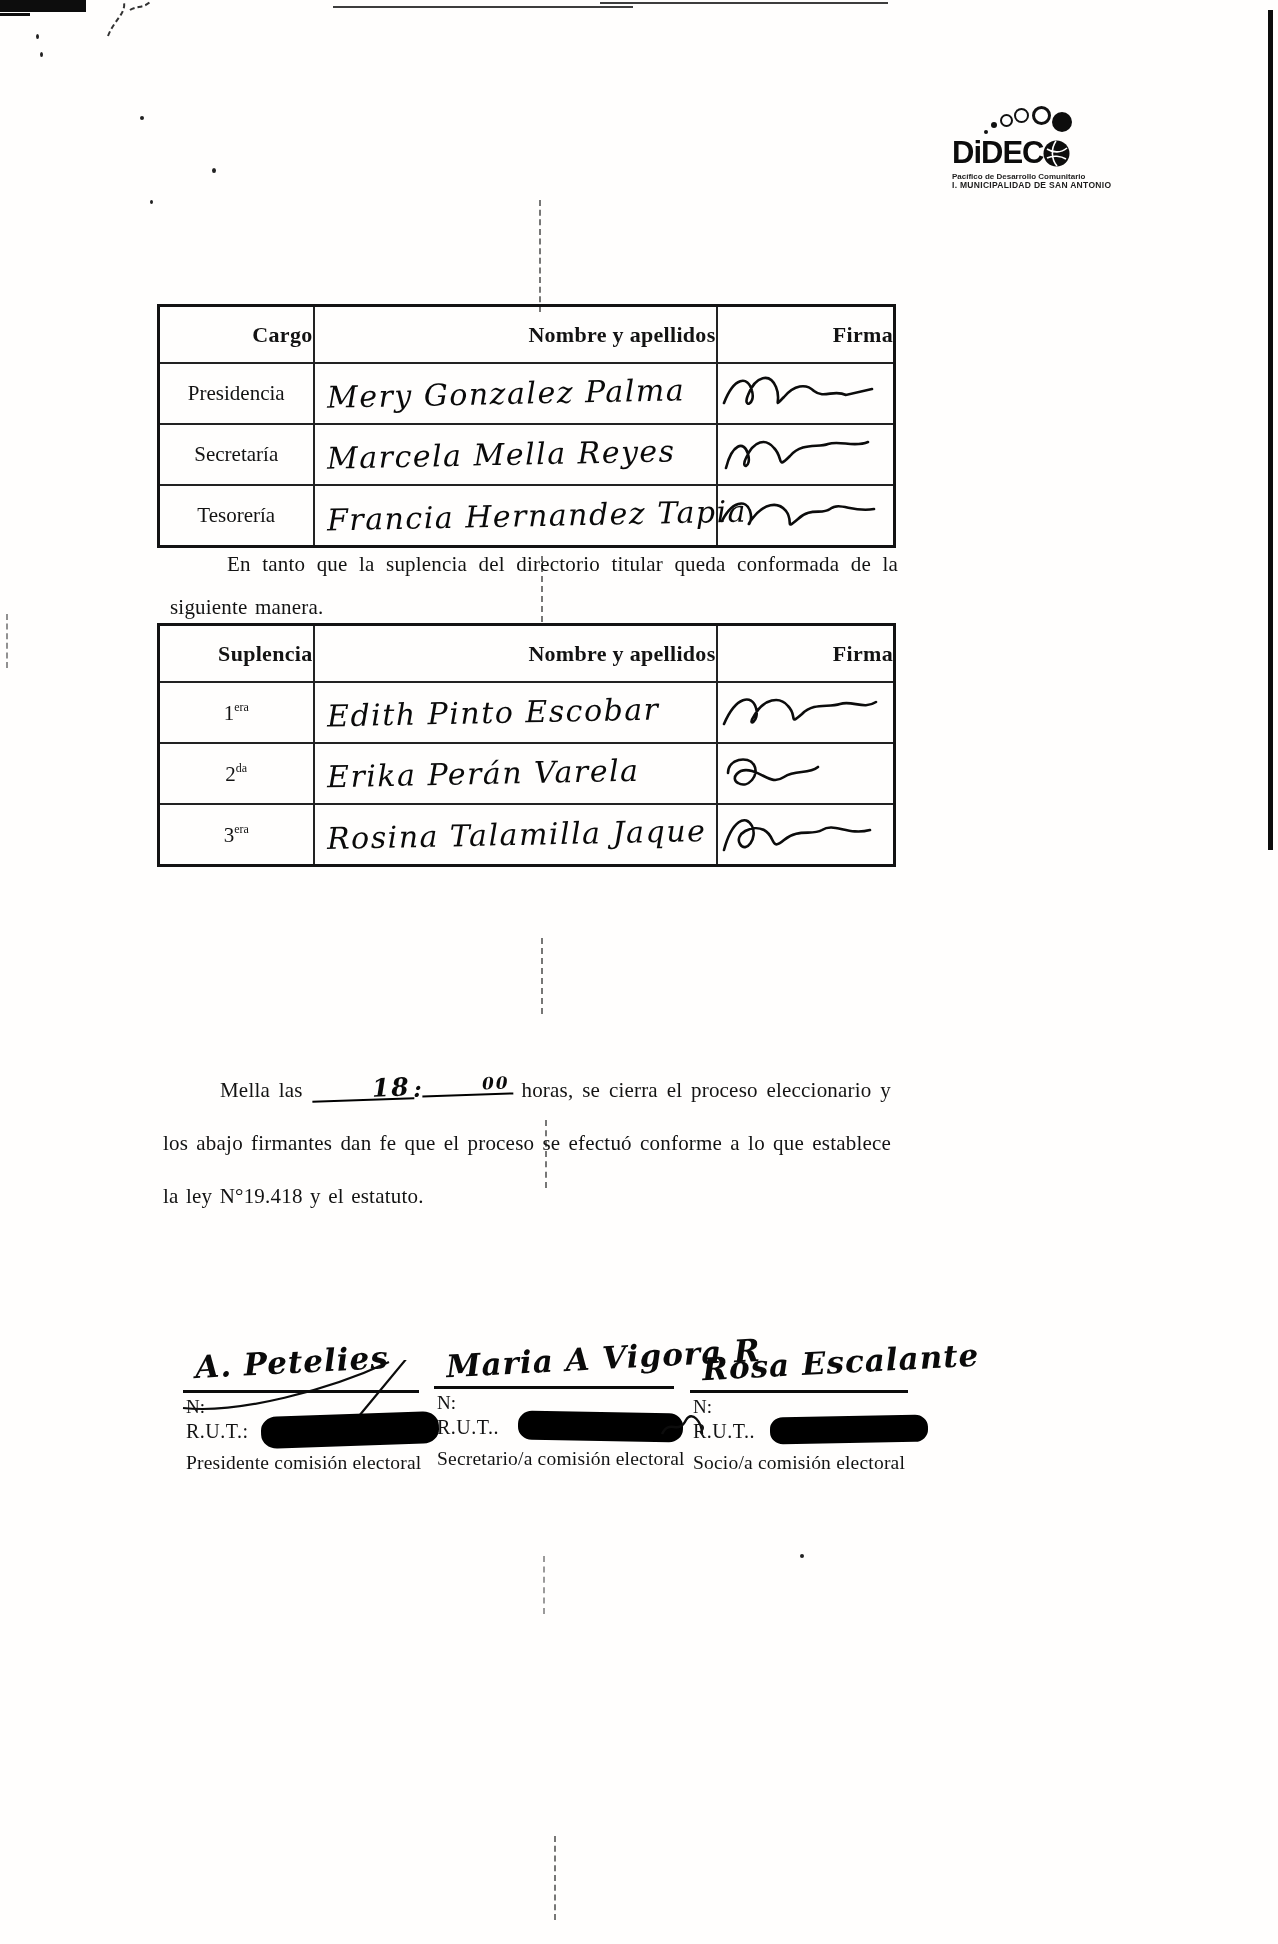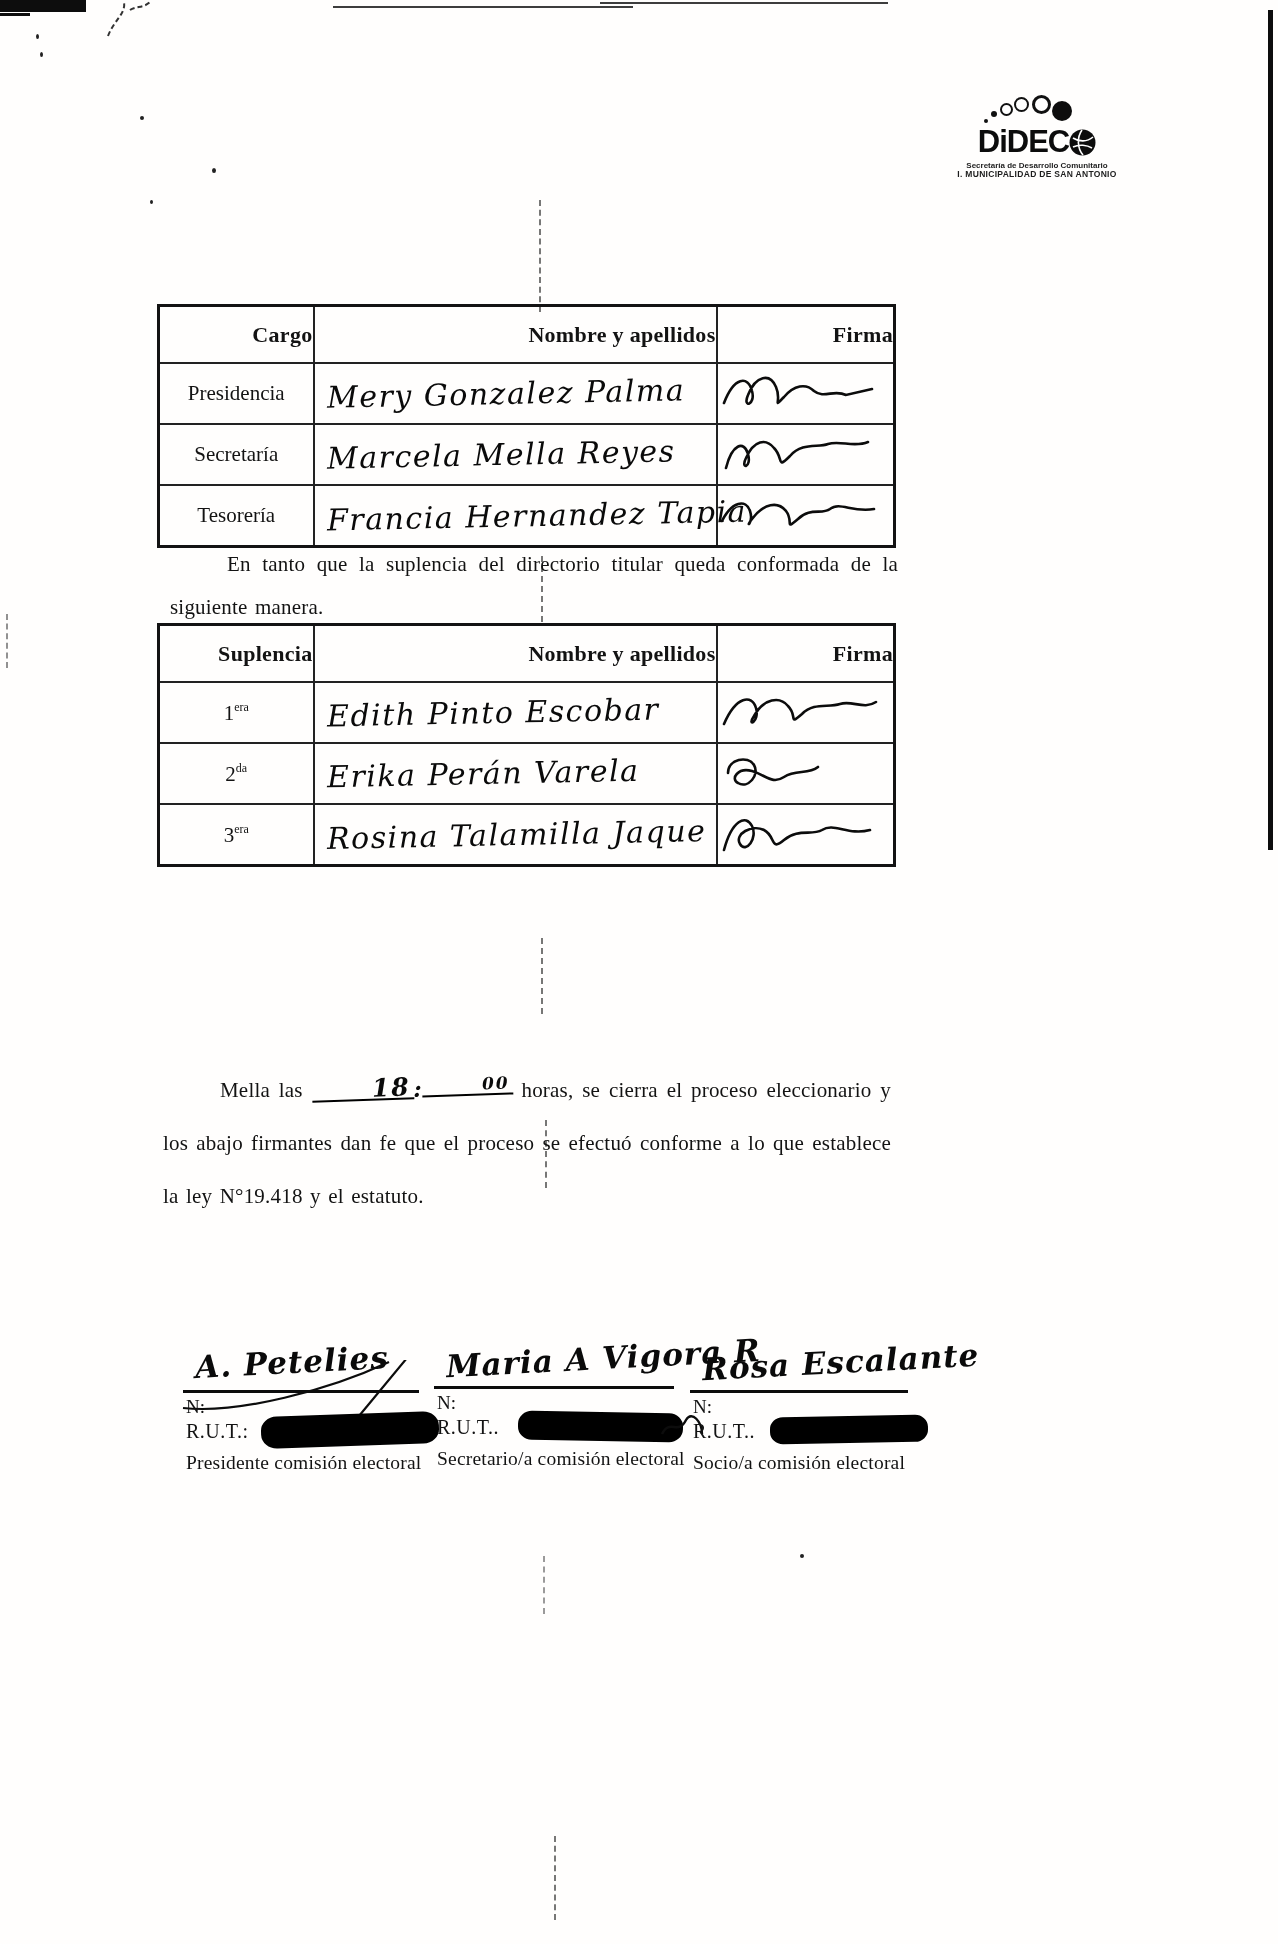--- a/index.html
+++ b/index.html
@@ -8,21 +8,21 @@
     font-family:"Liberation Serif", serif; color:#131313; overflow:hidden;
   }
   
   .art { position:absolute; background:#0d0d0d; }
   .fold { position:absolute; width:0; border-left:2px dashed #4a4a4a; opacity:.75; }
   .speck { position:absolute; background:#222; border-radius:50%; }
   
   .imsa { position:absolute; left:168px; top:133px; width:150px; text-align:center; }
   .imsa-acronym { font-family:"DejaVu Sans", sans-serif; font-weight:bold; font-size:23px; letter-spacing:3px; color:#0c0c0c; margin-top:-2px; transform:scaleY(1.05); }
   .imsa-tagline { font-family:"DejaVu Serif", serif; font-style:italic; font-weight:bold; font-size:14px; margin-top:-2px; letter-spacing:.5px; }
-  .dideco { position:absolute; left:952px; top:127px; width:170px;text-align:center; }
+  .dideco { position:absolute; left:952px; top:138px; width:170px; }
   .dideco-word { position:relative; font-family:"Liberation Sans", sans-serif; font-weight:bold; font-size:31px; letter-spacing:-1px; color:#0c0c0c; line-height:30px; }
   .dideco-globe { display:inline-block; vertical-align:-4px; }
   .dideco-sub { font-family:"Liberation Sans", sans-serif; font-weight:bold; color:#1d1d1d; line-height:9px; }
   .dideco-sub .l1 { font-size:8px; transform:scaleY(.95); }
   .dideco-sub .l2 { font-size:8.5px; letter-spacing:.3px; }
   .dideco-dots { position:absolute; left:-6px; top:-34px; width:150px; height:40px; }
   .dideco-dots i { position:absolute; border-radius:50%; }
   
   .para { position:absolute; left:163px; width:728px; font-size:21px; line-height:43px; text-align:justify; letter-spacing:.2px; word-spacing:2px; }
   .para.indent { text-indent:57px; }
@@ -87,21 +87,21 @@
         <i style="left:54px;top:10px;width:9px;height:9px;border:2px solid #111;background:#fff;"></i>
         <i style="left:68px;top:4px;width:11px;height:11px;border:2.5px solid #111;background:#fff;"></i>
         <i style="left:86px;top:2px;width:13px;height:13px;border:3px solid #111;background:#fff;"></i>
         <i style="left:106px;top:8px;width:20px;height:20px;background:#0d0d0d;"></i>
       </span><span>DiDEC</span><span class="dideco-globe"><svg width="27" height="27">
             <circle cx="13.5" cy="13.5" r="13" fill="#0d0d0d"></circle>
             <path d="M4,9 C10,13 18,13 24,8 M4,18 C10,15 18,16 23,19 M13,1 C8,8 8,19 14,26" stroke="#fff" stroke-width="1.6" fill="none"></path>
           </svg></span>
     </div>
     <div class="dideco-sub">
-      <div class="l1">Secretaría de Desarrollo Comunitario</div>
+      <div class="l1">Pacífico de Desarrollo Comunitario</div>
       <div class="l2">I. MUNICIPALIDAD DE SAN ANTONIO</div>
     </div>
   </div>
 
 
   <table class="doc" style="top:304px;">
     <colgroup>
         <col class="c1">
         <col class="c2">
         <col class="c3">

